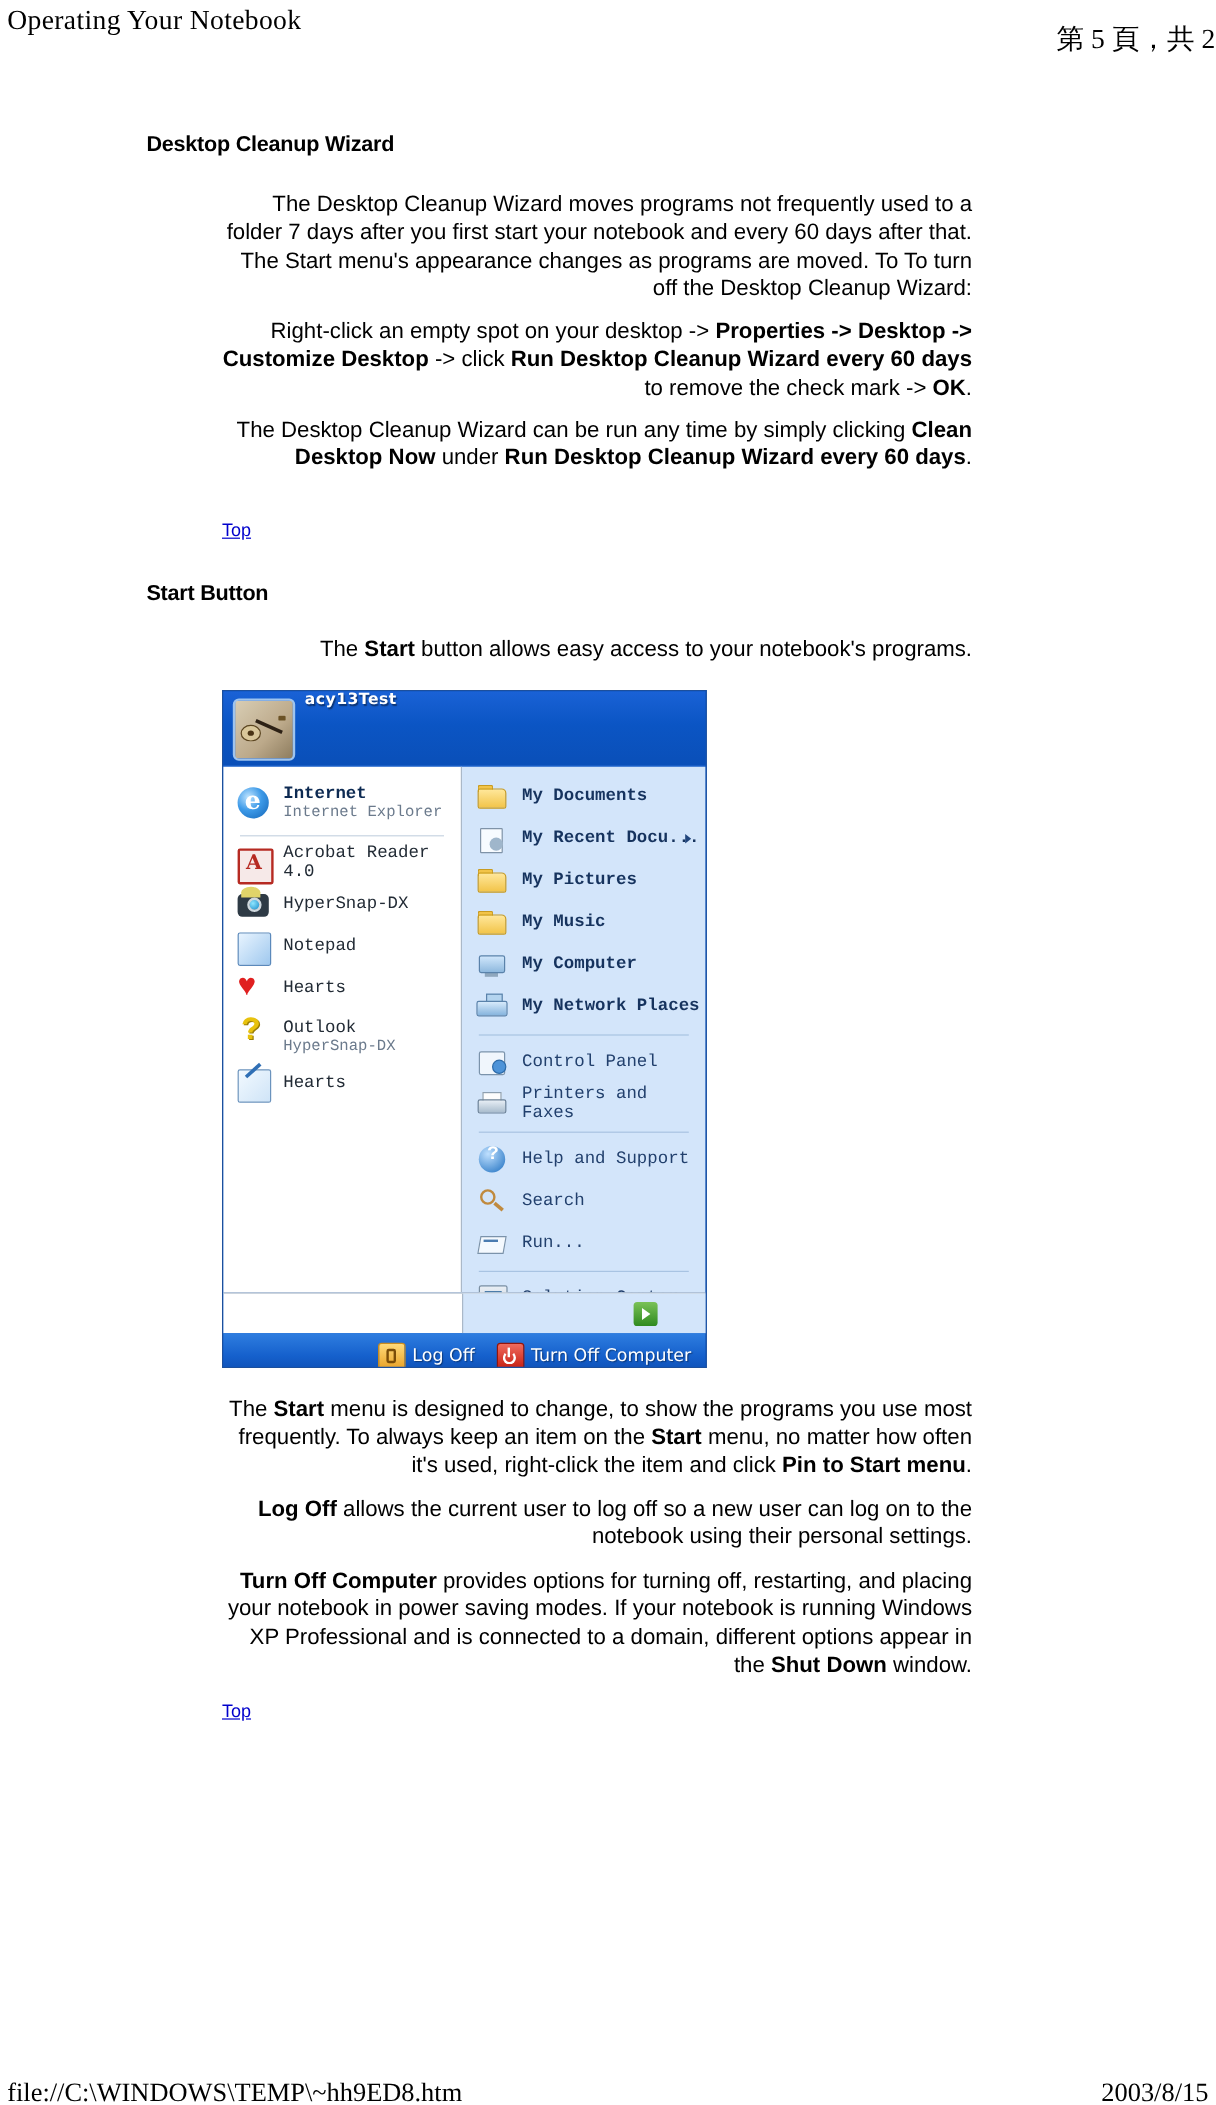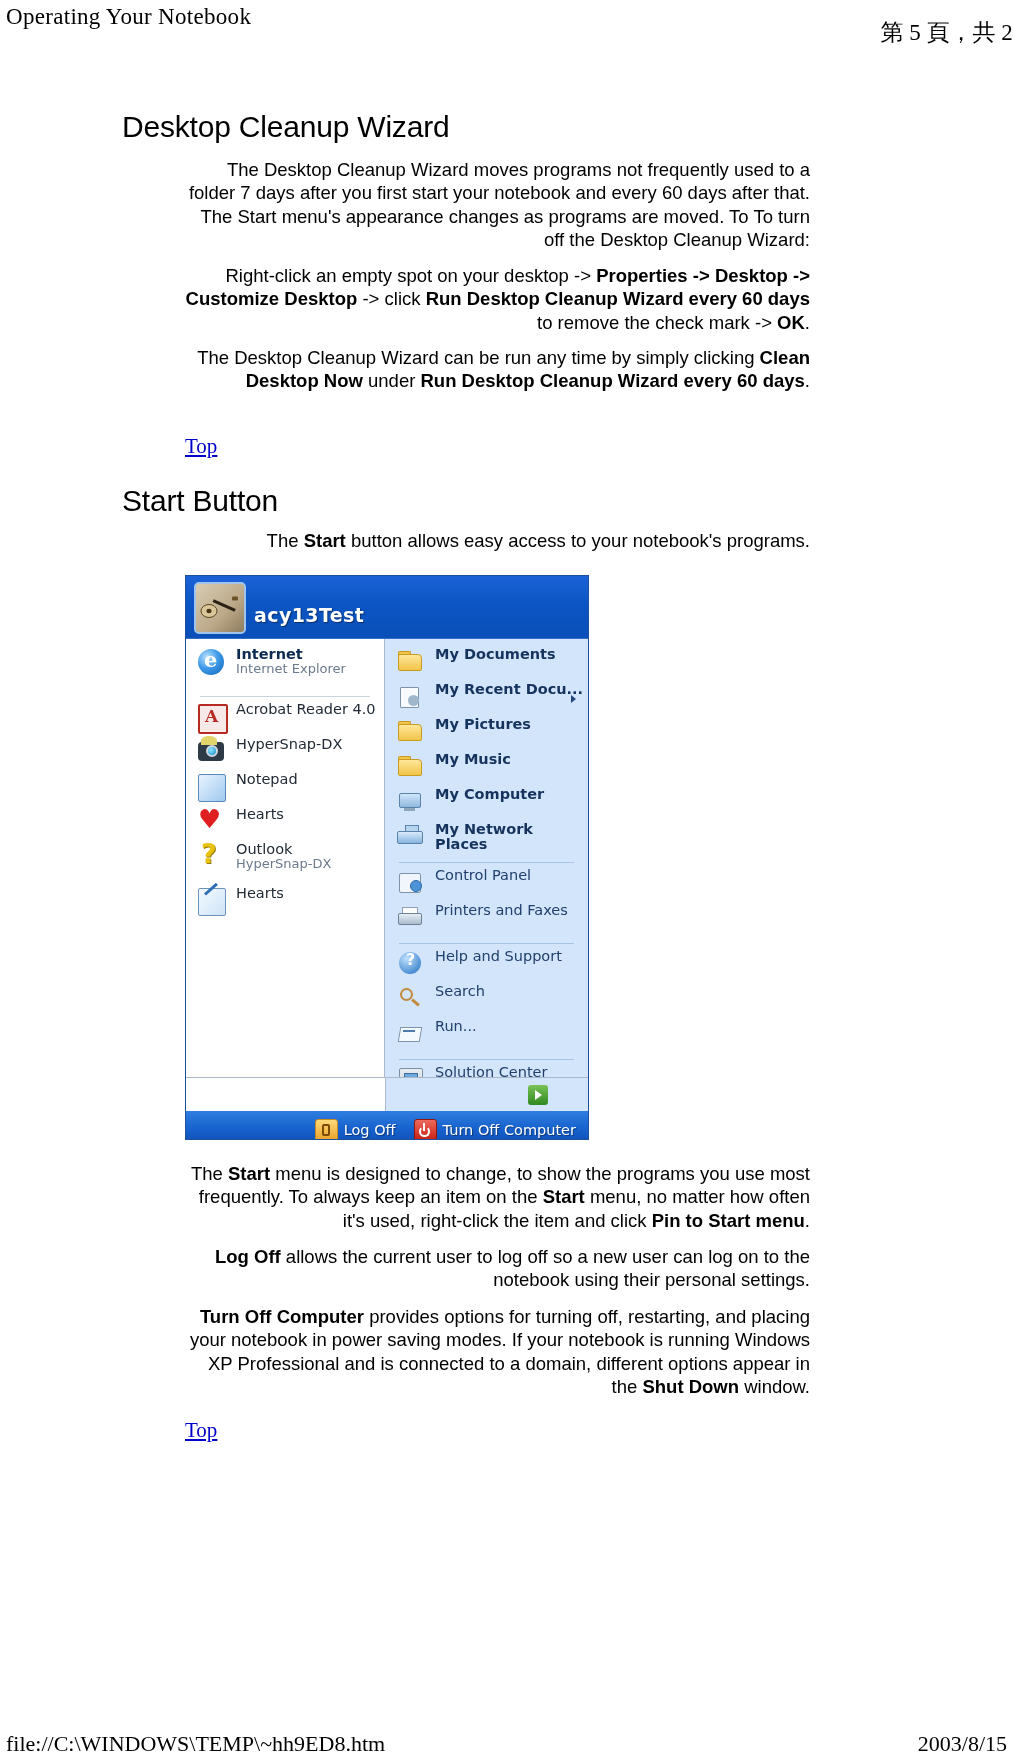--- a/index.html
+++ b/index.html
@@ -65,22 +65,22 @@
 
   
   .doc {
     position: absolute;
     left: 0;
     top: 0;
     width: 1013px;
   }
   h2.section-title {
     position: absolute;
-    font-size: 30px;
-    font-weight: normal;
+    font-size: 18px;
+    font-weight: bold;
     color: #000;
     margin: 0;
     left: 122px;
     font-family: "Liberation Sans", sans-serif;
     letter-spacing: -0.2px;
     text-align: center;
   }
   p.para {
     position: absolute;
     left: 185px;
@@ -89,24 +89,24 @@
     font-size: 18.5px;
     line-height: 23.3px;
     color: #000;
     font-family: "Liberation Sans", sans-serif;
     text-align: right;
   }
   p.para b { font-weight: bold; }
   a.top-link {
     position: absolute;
     left: 185px;
-    font-size: 21px;
+    font-size: 15px;
     color: #0000cc;
     text-decoration: underline;
-    font-family: Liberation Serif, serif;
+    font-family: Liberation Sans, sans-serif;
   }
 
   
   .startmenu {
     position: absolute;
     left: 185px;
     top: 575px;
     width: 404px;
     height: 565px;
     background: #0b55c4;
@@ -136,23 +136,23 @@
   .sm-banner .avatar .guitar {
     position: absolute;
     left: 4px;
     top: 12px;
     width: 40px;
     height: 22px;
   }
   .sm-banner .username {
     position: absolute;
     left: 68px;
-    top: 28px;
+    top: 0;
     color: #ffffff;
-    font-size: 19px;
+    font-size: 13px;
     font-weight: bold;
     letter-spacing: 0.4px;
     text-shadow: 1px 1px 1px rgba(0,0,0,.45);
   }
   
   .sm-body {
     position: relative;
     height: 438px;
     display: flex;
   }
@@ -164,24 +164,25 @@
     padding: 8px 0 0 0;
   }
   .sm-right {
     flex: 1;
     background: #d3e5fa;
     box-sizing: border-box;
     padding: 8px 0 0 0;
   }
   .sm-item {
     display: flex;
-    align-items: flex-start;
+    align-items: center;
     height: 35px;
     padding-left: 12px;
     position: relative;
+    font-family: Liberation Mono, monospace;
   }
   .sm-item.tall { height: 44px; }
   .sm-item .ico {
     width: 30px;
     height: 30px;
     flex: 0 0 30px;
     margin-right: 8px;
     position: relative;
   }
   .sm-item .labels { line-height: 1.05; }

